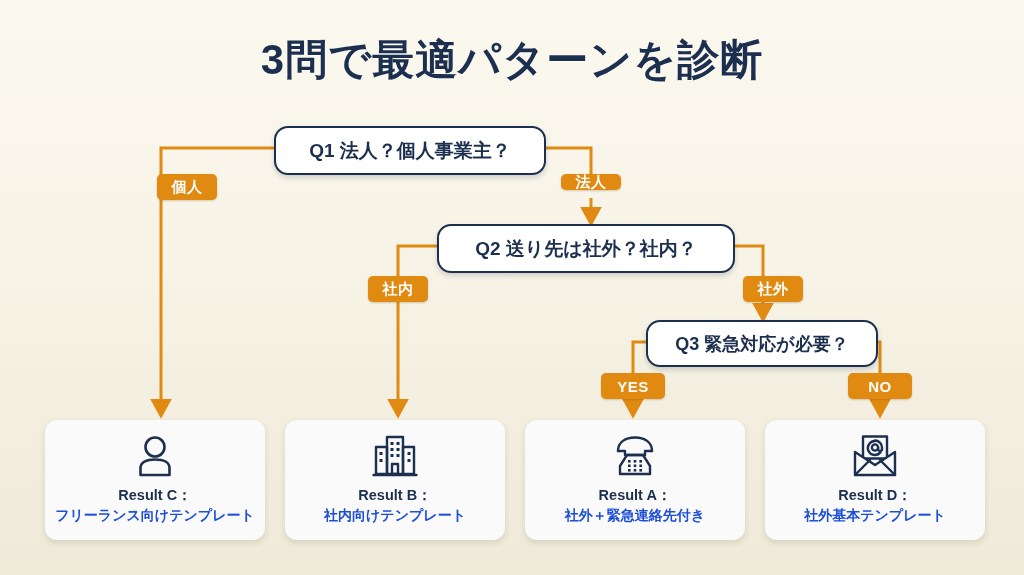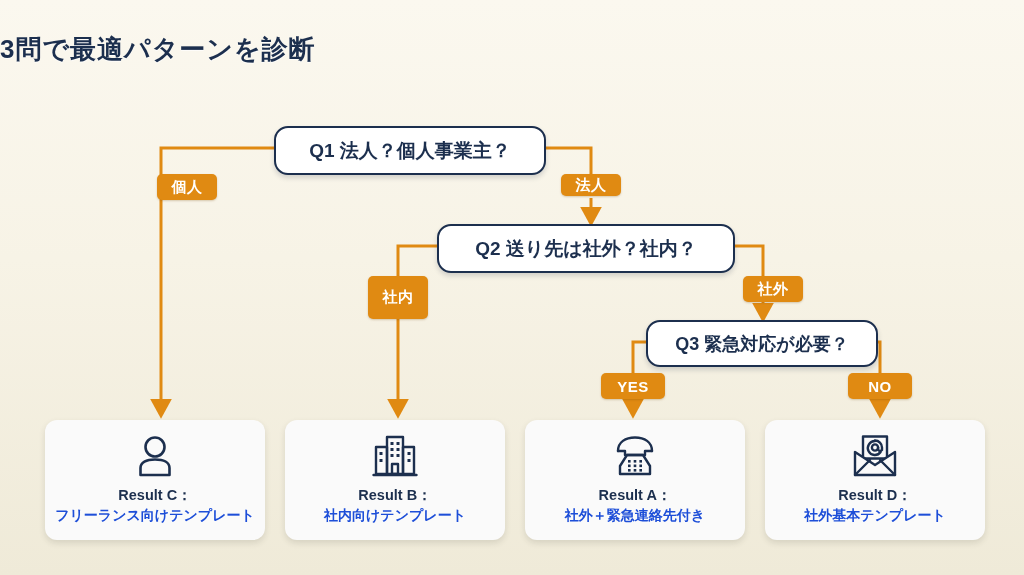--- a/index.html
+++ b/index.html
@@ -5,22 +5,22 @@
   html,body{margin:0;padding:0;}
   body{
     width:1024px;height:575px;overflow:hidden;
     font-family:"Liberation Sans","DejaVu Sans",sans-serif;
     background:linear-gradient(180deg,#fbf8ef 0%,#f7f3e6 45%,#efead8 100%);
   }
   #stage{position:relative;width:1024px;height:575px;}
 
   
   .title{
-    position:absolute;left:0;top:32px;width:1024px;text-align:left;
-    font-size:26px;font-weight:700;color:#1c2f4e;letter-spacing:1px;
+    position:absolute;left:0;top:32px;width:1024px;text-align:center;
+    font-size:42px;font-weight:700;color:#1c2f4e;letter-spacing:1px;
     text-shadow:0 1px 0 rgba(255,255,255,.7);
   }
 
   
   #wires{position:absolute;left:0;top:0;width:1024px;height:575px;}
 
   
   .qnode{
     position:absolute;background:#ffffff;border:2.5px solid #1c2f4e;
     border-radius:14px;box-shadow:0 3px 5px rgba(40,50,70,.18);
@@ -34,22 +34,22 @@
   
   .elabel{
     position:absolute;background:#e08a12;color:#fff;border-radius:5px;
     display:flex;align-items:center;justify-content:center;
     font-weight:700;box-shadow:0 1px 2px rgba(120,70,0,.25);
     letter-spacing:.5px;
   }
   .elabel.jp{font-size:15px;}
   .elabel.en{font-size:15px;}
   #lb-kojin{left:131px;top:174px;width:60px;height:26px;margin-left:26px;}
-  #lb-hojin{left:561px;top:174px;width:60px;height:22px;}
-  #lb-shanai{left:368px;top:276px;width:60px;height:43px;}
+  #lb-hojin{left:561px;top:174px;width:60px;height:16px;}
+  #lb-shanai{left:368px;top:276px;width:60px;height:26px;}
   #lb-shagai{left:733px;top:276px;width:60px;height:26px;margin-left:10px;}
   #lb-yes{left:601px;top:373px;width:64px;height:26px;}
   #lb-no{left:848px;top:373px;width:64px;height:26px;}
 
   
   .card{
     position:absolute;top:420px;width:220px;height:120px;
     background:#fafafa;border-radius:12px;
     box-shadow:0 3px 6px rgba(60,60,40,.14);
     display:flex;flex-direction:column;align-items:center;

